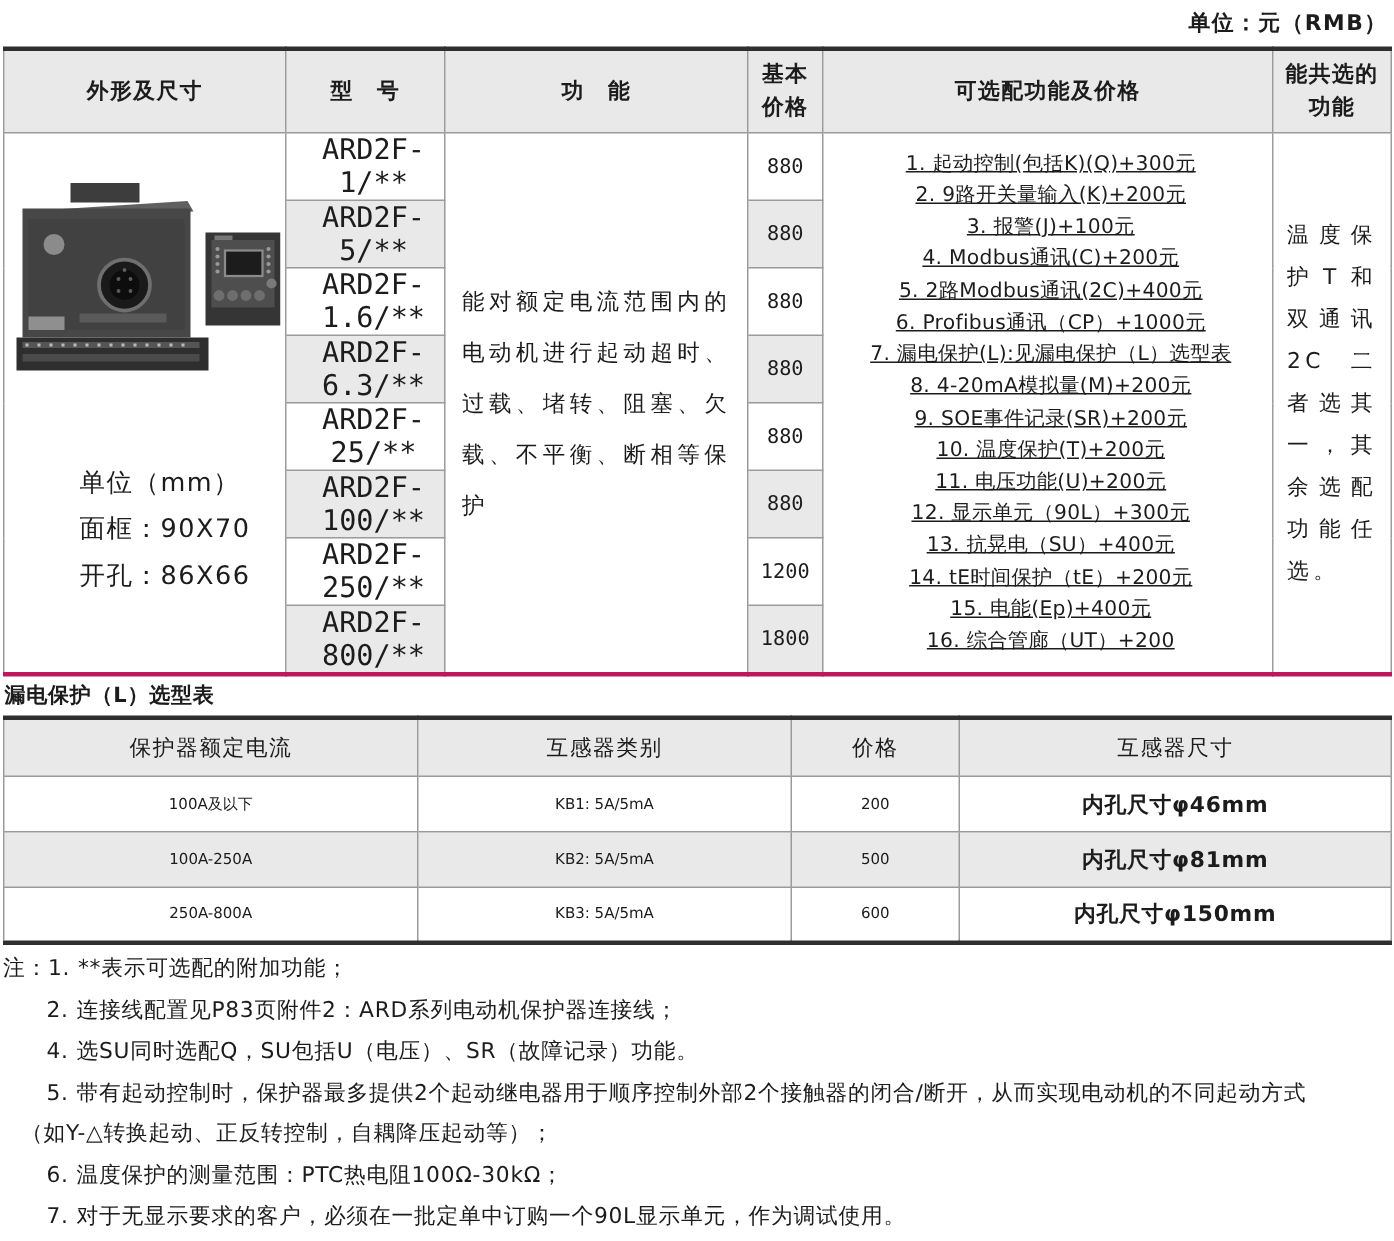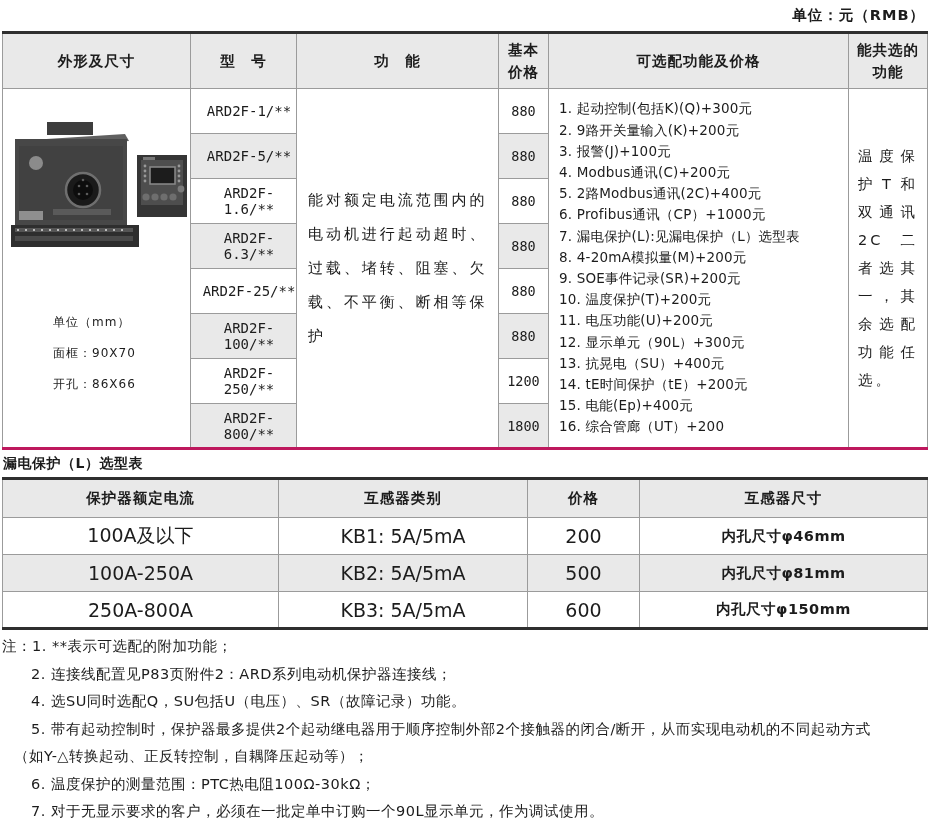--- a/index.html
+++ b/index.html
@@ -21,56 +21,56 @@
   }
   .main-table th, .main-table td{
     border:1px solid #9b9b9b; text-align:center; vertical-align:middle;
   }
   .main-table th{
     background:#e9e9e9; font-size:14.5px; font-weight:bold;
     height:56px; letter-spacing:1px; line-height:22px; padding:0 4px;
   }
   .main-table tbody tr{ height:45px; }
   .main-table tr.shaded td.model, .main-table tr.shaded td.price{ background:#e9e9e9; }
-  td.model{ font-family:"DejaVu Sans Mono","Liberation Mono",monospace; font-size:14px;padding-left:11px; }
+  td.model{ font-family:"DejaVu Sans Mono","Liberation Mono",monospace; font-size:19px;padding-left:11px; }
   td.price{ font-family:"DejaVu Sans Mono","Liberation Mono",monospace; font-size:13.5px; }
   td.appearance-cell{ vertical-align:top; padding-top:30px; background:#fff; }
   .photo-wrap{ text-align:center; }
   .dims{
-    margin:52px 0 0 50px; text-align:left; font-size:12px;
+    margin:52px 0 0 50px; text-align:left; font-size:17px;
     line-height:31px; letter-spacing:1px;
   }
   td.func{
     padding:17px 11px; font-size:15px; line-height:34px; letter-spacing:2.5px;
     text-align:justify; text-justify:inter-character; background:#fff;
   }
   td.options-cell{ padding:4px 6px 4px 10px; background:#fff; vertical-align:middle; }
-  .opt{ font-size:13.5px; line-height:21.2px; text-align:left; white-space:nowrap; letter-spacing:0.2px; }
+  .opt{ font-size:13.5px; line-height:21.2px; text-align:center; white-space:nowrap; letter-spacing:0.2px;text-decoration:underline; }
   td.coselect{
     padding:0 9px; font-size:14.5px; line-height:28px; letter-spacing:3px;
     text-align:justify; text-justify:inter-character; background:#fff;margin-left:24px;
   }
   
   .leak-title{
     position:absolute; top:455px; left:3px;
     font-size:14px; font-weight:bold; letter-spacing:0.5px;
   }
   .leak-table{
     position:absolute; top:477px; left:2px; width:925px;
     border-top:3px solid #2f2f2f; border-bottom:3px solid #2f2f2f;
   }
   .leak-table th, .leak-table td{
     border:1px solid #9b9b9b; text-align:center; vertical-align:middle;
   }
   .leak-table th{
-    background:#e9e9e9; font-size:14.5px; font-weight:bold; height:39px; letter-spacing:1px;
+    background:#e9e9e9; font-size:14.5px; font-weight:normal; height:39px; letter-spacing:1px;
   }
   .leak-table tbody tr{ height:37px; }
   .leak-table tr.shaded td{ background:#e9e9e9; }
-  .leak-table td{ font-size:19px; }
+  .leak-table td{ font-size:10px; }
   .leak-table td.sizecol{ font-size:14.5px; font-weight:bold; letter-spacing:0.5px; }
   
   .notes{ position:absolute; top:633px; left:2px; width:925px; }
   .note-line{ font-size:14.5px; line-height:27.5px; letter-spacing:0.5px; white-space:nowrap; }
   .note-first{ margin-left:0; }
   .note-item{ margin-left:29px; }
   .note-cont{ margin-left:12px; }
 </style>
 </head>
 <body>

